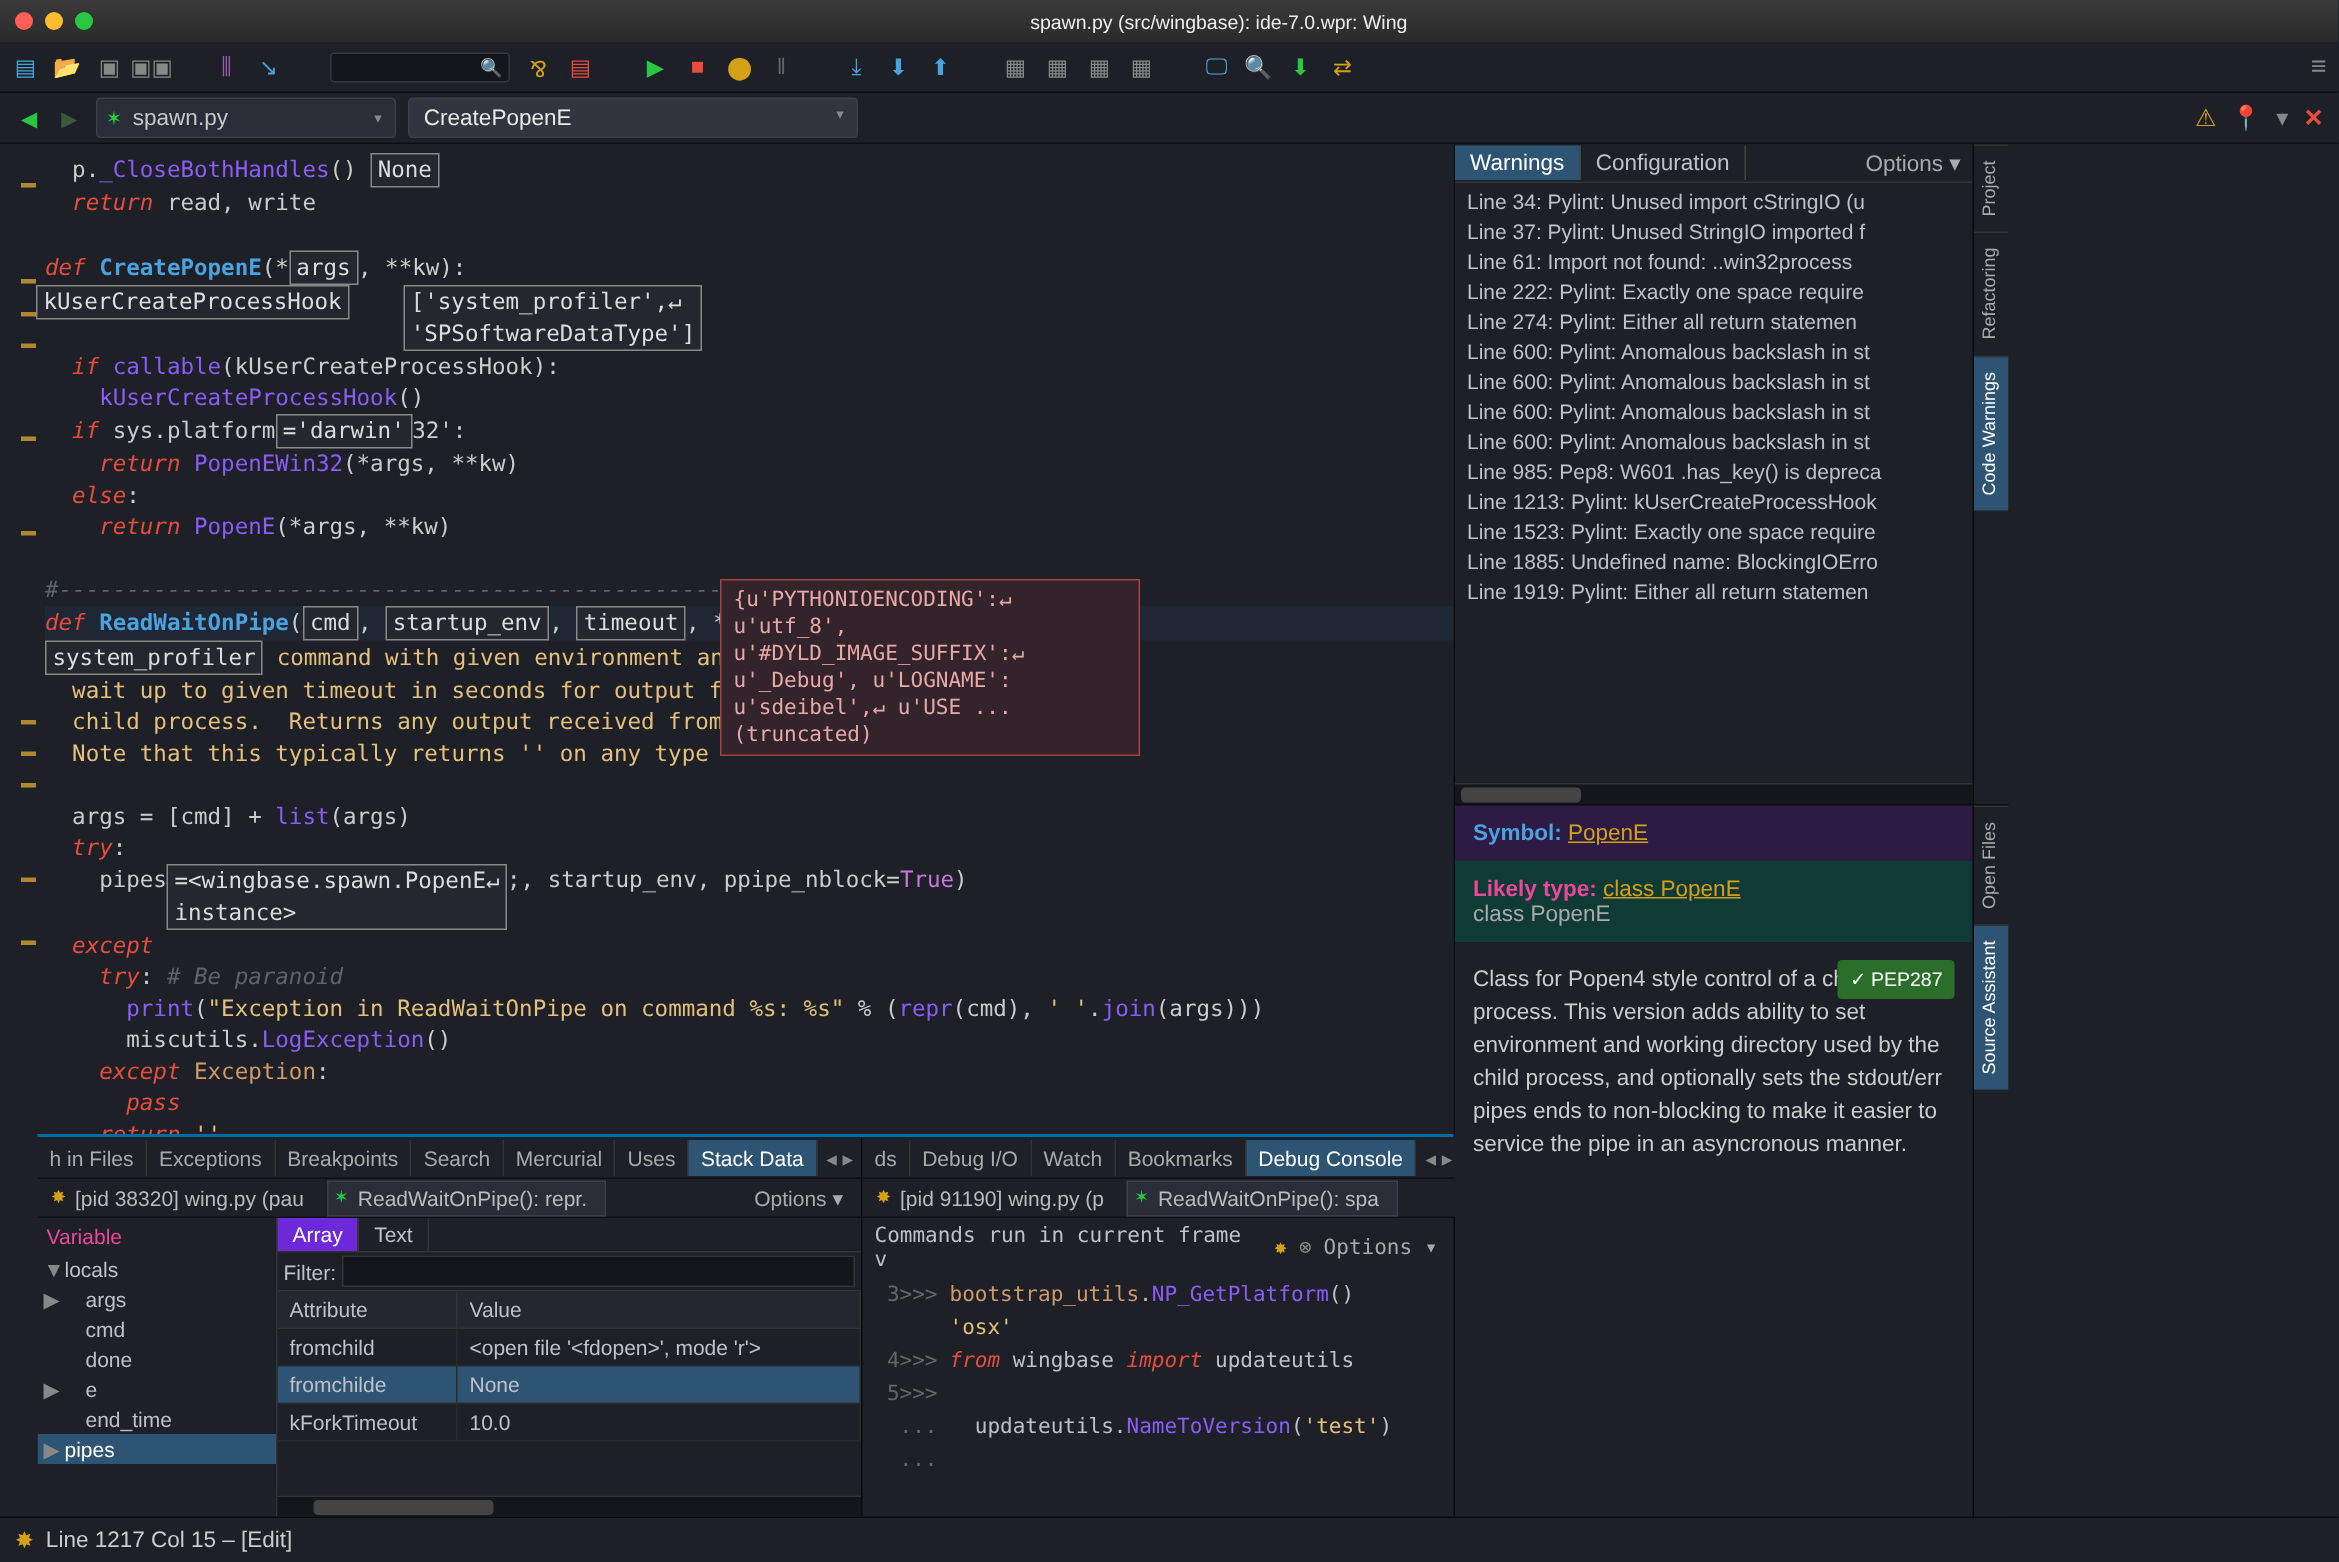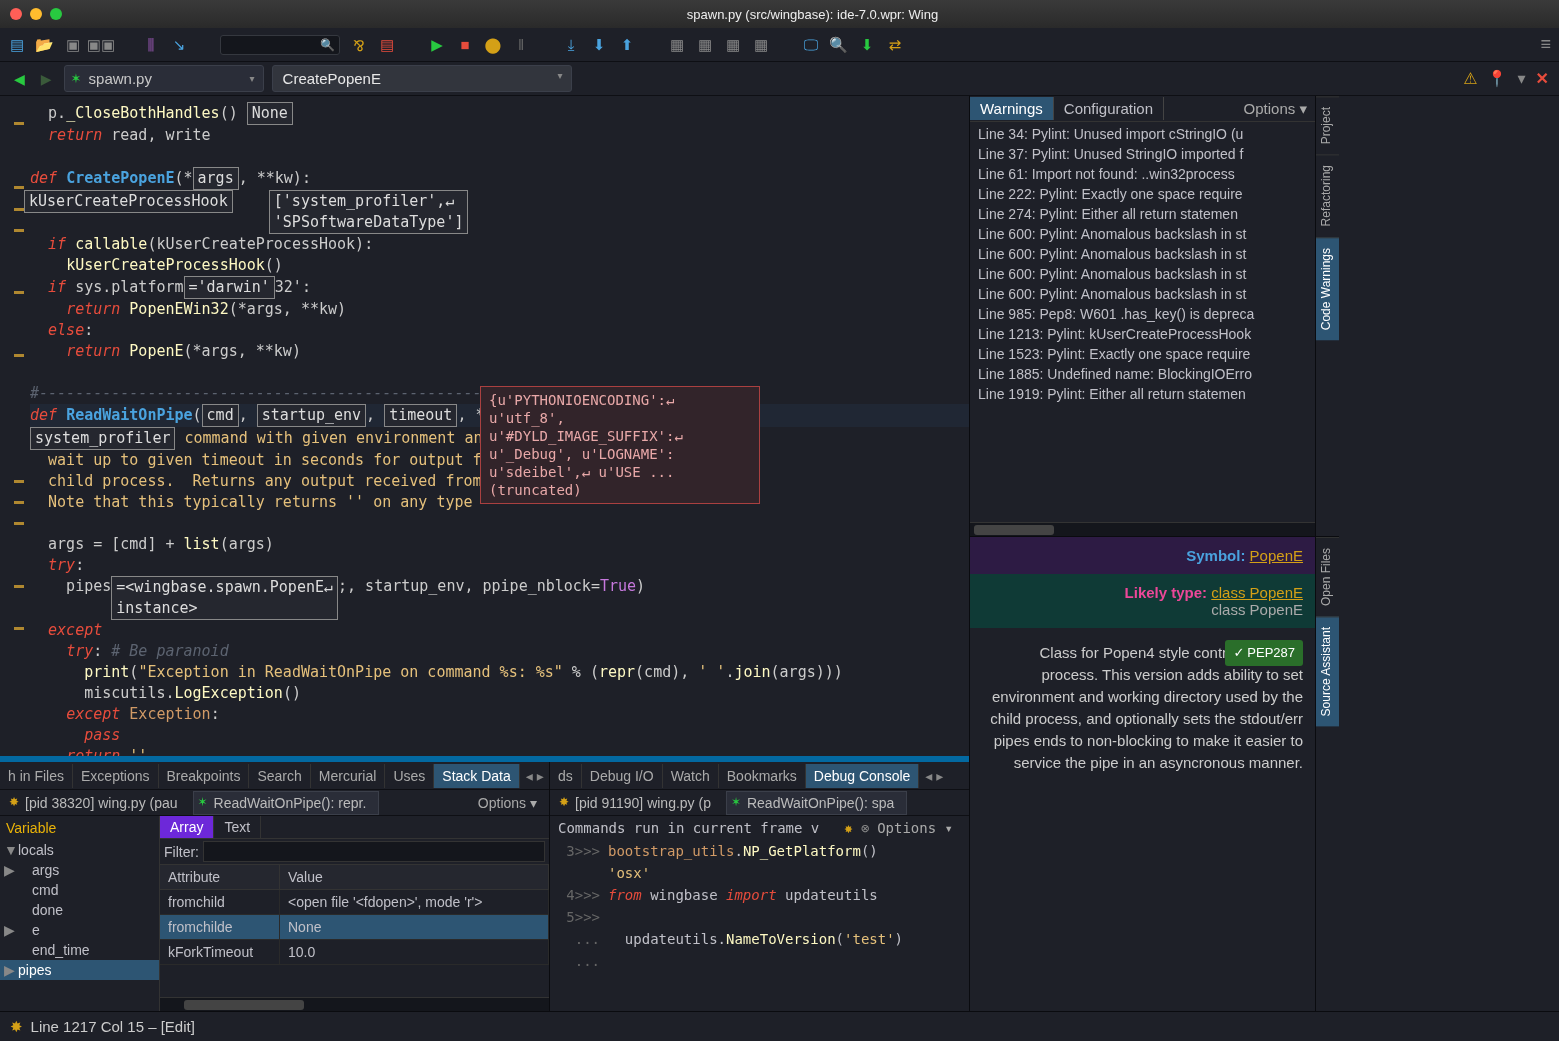--- a/index.html
+++ b/index.html
@@ -32,45 +32,45 @@
 .right-col { width: 369px; display: flex; flex-direction: column; }
 .vtabs { width: 24px; background: #1e2028; display: flex; flex-direction: column; border-left: 1px solid #0a0b0f; }
 .vtab { writing-mode: vertical-rl; transform: rotate(180deg); padding: 10px 3px; font-size: 12px; color: #aaa; border-bottom: 1px solid #333; cursor: pointer; }
 .vtab.active { background: #2d5573; color: #fff; }
 
 .editor { flex: 1; background: #1e2028; overflow: hidden; position: relative; font-family: "Menlo","Consolas",monospace; font-size: 15px; line-height: 21px; padding: 6px 0 0 30px; }
 .editor .gutter-dot { position: absolute; left: 14px; width: 10px; height: 3px; background: #b08830; }
 .code-line { white-space: pre; color: #ccc; position: relative; }
 .kw { color: #e74c3c; font-style: italic; }
 .fn { color: #4aa3df; font-weight: bold; }
-.call { color: #fef9c3; } .num { color: #c678dd; }
+.call { color: #8b5cf6; } .num { color: #c678dd; }
 .str { color: #e5c07b; } .cmt { color: #5c6370; font-style: italic; } .ident { color: #d19a66; }
 .boxed { border: 1px solid #888; padding: 0 4px; background: #25272f; color: #ddd; display: inline-block; }
 .tooltip-box { position: absolute; border: 1px solid #aa4040; background: #32242a; padding: 4px 8px; color: #e8a8a8; font-size: 14px; line-height: 18px; }
 .tooltip-box.gray { border-color: #888; background: #25272f; color: #ddd; }
 .hl-line { background: #202734; }
 
-.bottom-panels { height: 255px; display: flex; border-top: 6px solid #0369a1; }
+.bottom-panels { height: 255px; display: flex; border-top: 2px solid #0369a1; margin-left: 25px; }
 .bp-left { width: 550px; display: flex; flex-direction: column; border-right: 1px solid #0a0b0f; }
 .bp-right { flex: 1; display: flex; flex-direction: column; }
 
 .panel-tabs { height: 28px; background: #1e2028; display: flex; align-items: center; border-bottom: 1px solid #0e0f14; font-size: 14px; overflow: hidden; white-space: nowrap; }
 .panel-tab { padding: 4px 8px; border-right: 1px solid #333; color: #aaa; cursor: pointer; }
 .panel-tab.active { background: #2d5573; color: #fff; }
 .panel-nav { padding: 0 6px; color: #888; }
 
 .sub-tabs { height: 26px; display: flex; align-items: center; background: #1e2028; font-size: 14px; padding: 0 4px; gap: 2px; border-bottom: 1px solid #0e0f14; }
 .sub-tab { padding: 3px 12px 3px 20px; color: #bbb; position: relative; border: 1px solid transparent; cursor: pointer; }
 .sub-tab .bug { position: absolute; left: 4px; color: #d4a017; font-size: 12px; }
 .sub-tab.active { background: #2a2d38; border-color: #3b3f4a; }
 .opts { margin-left: auto; color: #aaa; font-size: 14px; padding-right: 8px; }
 
 .sd-body { flex: 1; display: flex; overflow: hidden; }
 .sd-vars { width: 160px; border-right: 1px solid #333; display: flex; flex-direction: column; }
-.sd-head { padding: 4px 6px; color: #eab308; font-size: 14px; }
+.sd-head { padding: 4px 6px; color: #ec4899; font-size: 14px; }
 .var-tree { flex: 1; overflow: auto; font-size: 14px; }
 .var-row { padding: 2px 6px 2px 18px; position: relative; cursor: pointer; }
 .var-row .tri { position: absolute; left: 4px; color: #888; }
 .var-row.lvl2 { padding-left: 32px; }
 .var-row.sel { background: #2d5573; color: #fff; }
 .sd-attrs { flex: 1; display: flex; flex-direction: column; }
 .attr-tabs { display: flex; font-size: 14px; border-bottom: 1px solid #333; }
 .attr-tab { padding: 3px 10px; border-right: 1px solid #333; cursor: pointer; }
 .attr-tab.active { background: #6d28d9; color: #fff; }
 .filter-row { display: flex; align-items: center; padding: 2px 4px; border-bottom: 1px solid #333; font-size: 14px; }
@@ -98,21 +98,21 @@
 .warn-tabs { display: flex; height: 26px; border-bottom: 1px solid #333; align-items: center; font-size: 15px; }
 .warn-tab { padding: 3px 10px; border-right: 1px solid #444; cursor: pointer; }
 .warn-tab.active { background: #2d5573; color: #fff; }
 .warn-opts { margin-left: auto; padding-right: 8px; color: #aaa; }
 .warn-list { flex: 1; overflow: hidden; padding: 2px 0; font-size: 14px; line-height: 20px; }
 .warn-item { padding: 0 8px; white-space: nowrap; overflow: hidden; cursor: pointer; }
 .warn-scroll { height: 14px; background: #14161c; border-top: 1px solid #333; position: relative; }
 .warn-thumb { position: absolute; left: 4px; top: 2px; width: 80px; height: 10px; background: #444; border-radius: 3px; }
 
 .assist-panel { flex: 1; display: flex; border-top: 1px solid #0a0b0f; overflow: hidden; }
-.assist-content { flex: 1; padding: 0; overflow: hidden; display: flex; flex-direction: column; font-size: 15px; text-align: right; }
+.assist-content { flex: 1; padding: 0; overflow: hidden; display: flex; flex-direction: column; font-size: 15px; }
 .sym-box { background: #2d1b44; padding: 10px 12px; }
 .sym-box .k { color: #4aa3df; font-weight: bold; }
 .sym-box .v { color: #d4a017; text-decoration: underline; }
 .type-box { background: #0f3a36; padding: 10px 12px; }
 .type-box .k { color: #ec4899; font-weight: bold; }
 .type-box .v { color: #d4a017; text-decoration: underline; }
 .type-box .cls { color: #aaa; }
 .doc-box { background: #1e2028; padding: 14px 12px; flex: 1; color: #ccc; line-height: 22px; position: relative; }
 .pep-badge { position: absolute; right: 12px; top: 12px; background: #2a6e2a; color: #fff; padding: 2px 8px; border-radius: 3px; font-size: 13px; }
 .pep-badge::before { content: "✓"; margin-right: 3px; }

